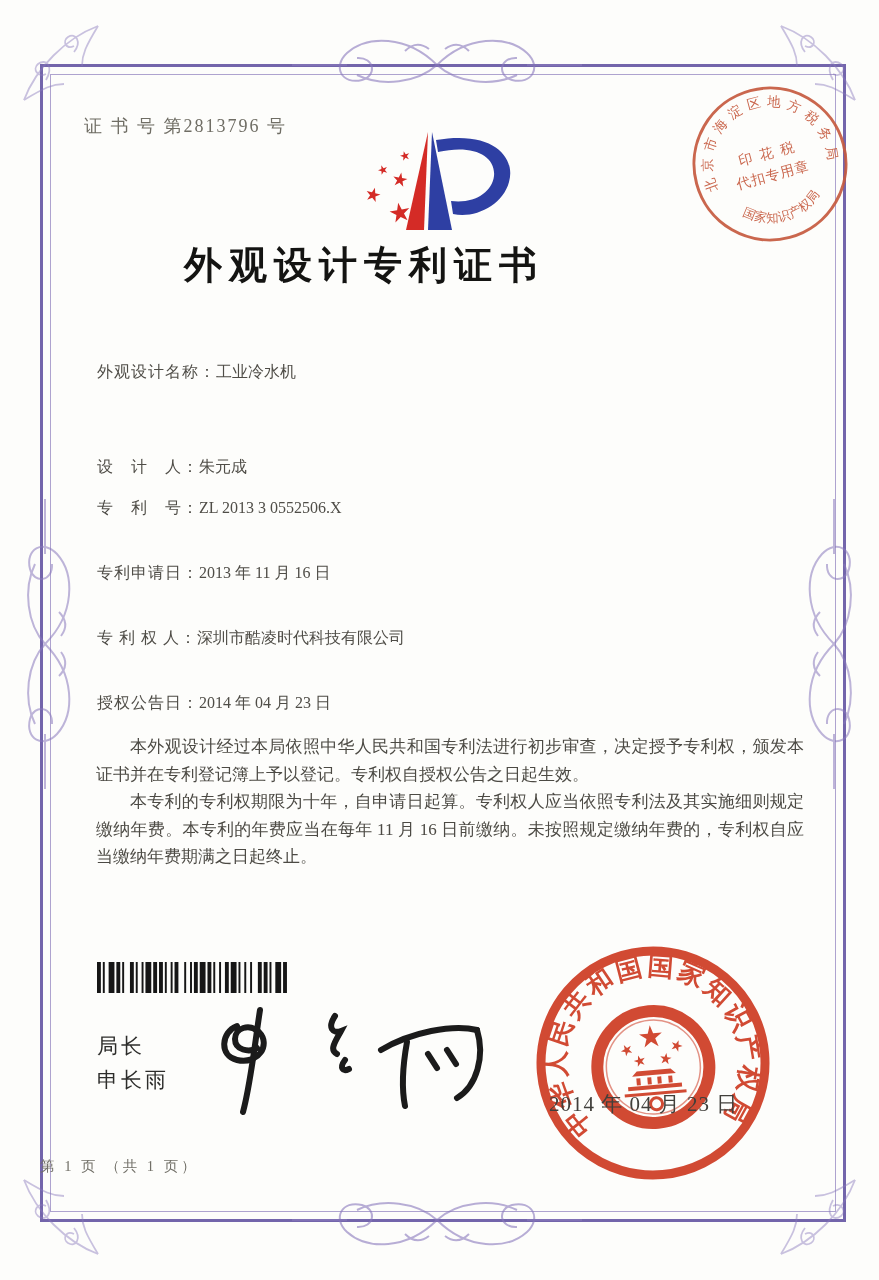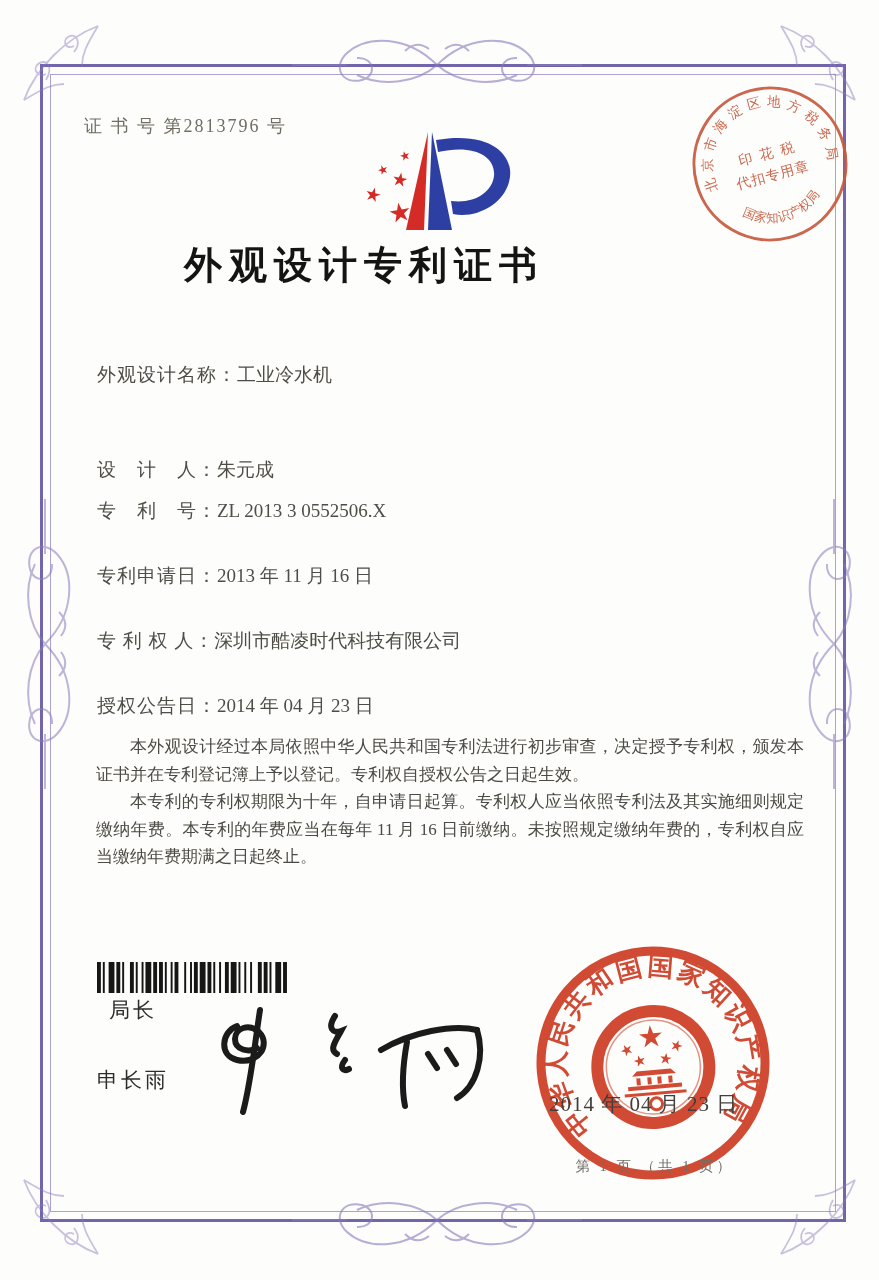--- a/index.html
+++ b/index.html
@@ -26,53 +26,53 @@
     font-size:18px; letter-spacing:2px; color:#6f6d64; white-space:pre;text-align:center;
   }
   .logo { position:absolute; left:356px; top:124px; width:195px; height:118px; }
   .title {
     position:absolute; left:40px; top:240px; width:648px;
     text-align:center; font-size:38px; font-weight:600;
     letter-spacing:7px; color:#141412;
   }
   
   .fields { position:absolute; left:97px; top:0; width:720px; }
-  .field-row { position:absolute; left:0; font-size:19px; color:#4f4d47; white-space:pre; }
+  .field-row { position:absolute; left:0; font-size:16px; color:#4f4d47; white-space:pre; }
   .field-row .lbl { letter-spacing:1px; }
   .f0 { top:362px; } .f1 { top:433px;margin-top:24px; } .f2 { top:498px; }
   .f3 { top:563px; } .f4 { top:628px; } .f5 { top:693px; }
   
   .paragraphs {
     position:absolute; left:96px; top:733px; width:708px;
     font-size:17px; line-height:27.5px; color:#4c4a44;
     text-align:justify;
   }
   .paragraphs p { text-indent:2em; }
   
   .barcode { position:absolute; left:97px; top:962px; width:300px; height:31px; }
   .barcode svg { width:300px; height:31px; }
   .barcode rect { fill:#161616; }
   .signer-post, .signer-name {
     position:absolute; left:97px;
     font-family:"Liberation Sans","DejaVu Sans",sans-serif;
     font-size:21px; color:#2d2d2b; letter-spacing:3px;
   }
-  .signer-post { top:996px;margin-left:12px; }
+  .signer-post { top:1032px; }
   .signer-name { top:1066px;text-align:right; }
   .signature { position:absolute; left:185px; top:998px; width:312px; height:128px; }
   .signature path { fill:none; stroke:#1b1b1b; stroke-width:6; stroke-linecap:round; }
   
   .tax-stamp { position:absolute; left:688px; top:82px; width:164px; height:164px; opacity:.92; }
   .seal { position:absolute; left:528px; top:938px; width:250px; height:250px; opacity:.95; }
   .seal-date {
     position:absolute; left:549px; top:1090px;
     font-size:21px; color:#413f3b; letter-spacing:1px; white-space:pre;
   }
   .footer {
-    position:absolute; left:40px; top:1157px; width:694px; text-align:right;
+    position:absolute; left:40px; top:1157px; width:694px; text-align:left;
     font-size:14.5px; letter-spacing:3px; color:#716f67; white-space:pre;
   }
   text { font-family:"Liberation Serif","DejaVu Serif",serif; }
 </style>
 </head>
 <body>
 
 <div class="frame-outer"></div>
 <div class="frame-inner"></div>
 

